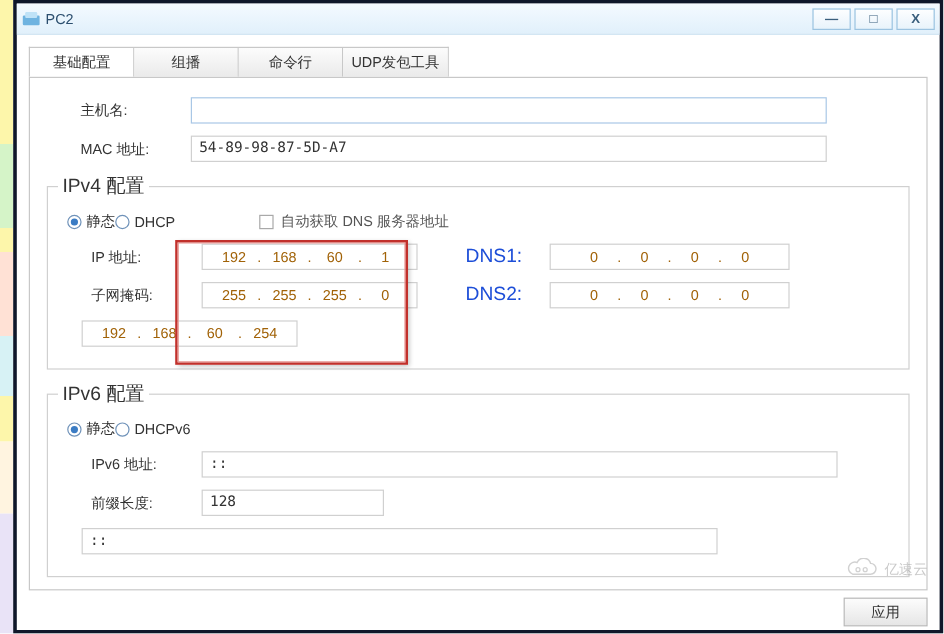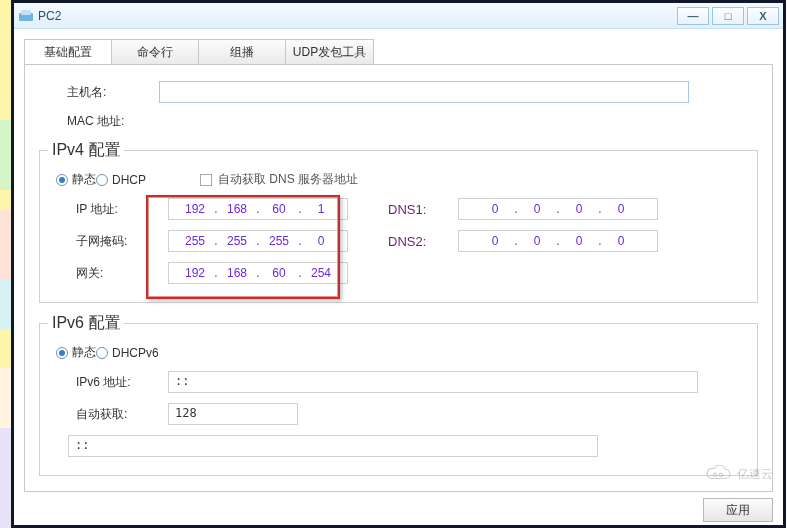--- a/index.html
+++ b/index.html
@@ -48,33 +48,33 @@
   .macbox,.genbox{width:530px;border:1px solid #d0d0d0;height:22px;font-size:12px;padding:2px 6px;color:#333;background:#fff;font-family:Consolas,monospace;}
 
   fieldset{border:1px solid #d0d0d0;margin:6px 0 10px 0;padding:10px 8px 8px 8px;}
   legend{font-size:16px;color:#333;padding:0 4px;}
 
   .radio-row{display:flex;align-items:center;margin-left:8px;margin-bottom:10px;}
   .radio-opt{display:flex;align-items:center;gap:4px;font-size:12px;color:#333;}
   .radio-dot{width:12px;height:12px;border:1px solid #6f92b9;border-radius:50%;display:inline-flex;align-items:center;justify-content:center;background:#fff;}
   .radio-dot.inner::after{content:"";width:6px;height:6px;border-radius:50%;background:#3b7cc4;}
   .chkbox{width:12px;height:12px;border:1px solid #a9a9a9;display:inline-block;background:#fff;}
-  .auto-dns{margin-left:54px;display:flex;align-items:center;gap:6px;font-size:12px;color:#555;}
+  .auto-dns{margin-left:70px;display:flex;align-items:center;gap:6px;font-size:12px;color:#555;}
 
   .ipv4-grid{display:flex;}
   .ipv4-left{width:320px;}
   .ipv4-right{flex:1;}
   .ip-input-box{width:180px;height:22px;border:1px solid #d0d0d0;background:#fff;
-    display:flex;align-items:center;justify-content:center;font-family:Consolas,monospace;font-size:12px;color:#6d28d9;}
+    display:flex;align-items:center;justify-content:center;font-family:Consolas,monospace;font-size:12px;color:#a16207;}
   .ip-seg{width:34px;text-align:center;}
   .ip-dot{width:8px;text-align:center;}
 
   .red-frame{position:absolute;border:2px solid #c1302b;box-shadow:0 0 0 1px #e89490 inset,2px 2px 4px rgba(0,0,0,0.25);pointer-events:none;}
 
-  .label2{width:70px;font-size:13px;color:#701a75;}
+  .label2{width:70px;font-size:16px;color:#1d4ed8;}
   .dns-box{width:200px;}
 
   .apply-row{display:flex;justify-content:flex-end;margin-top:6px;}
   .apply-btn{width:70px;height:24px;border:1px solid #b8b8b8;background:linear-gradient(#fcfcfc,#e6e6e6);font-size:12px;color:#333;display:flex;align-items:center;justify-content:center;}
 
   .watermark{position:absolute;right:10px;bottom:42px;opacity:0.45;color:#8a8a8a;display:flex;align-items:center;gap:4px;font-size:12px;}
   .watermark svg{width:30px;height:18px;}
 </style>
 </head>
 <body>
@@ -103,33 +103,34 @@
     <div class="win-btns">
       <div class="win-btn">—</div>
       <div class="win-btn">□</div>
       <div class="win-btn">X</div>
     </div>
   </div>
 
   <div class="client">
     <div class="tabs">
       <div class="tab active">基础配置</div>
+      <div class="tab">组播</div>
       <div class="tab">命令行</div>
-      <div class="tab">组播</div>
       <div class="tab">UDP发包工具</div>
     </div>
 
     <div class="tab-panel">
 
       <div class="row">
         <div class="label">主机名:</div>
         <input class="text-input hostname" value="" style="">
       </div>
       <div class="row">
         <div class="label">MAC 地址:</div>
+        <div class="macbox">54-89-98-87-5D-A7</div>
       </div>
 
       <fieldset style="position:relative;">
         <legend>IPv4 配置</legend>
         <div class="radio-row">
           <div class="radio-opt">
             <span class="radio-dot inner"></span>
             <span>静态</span>
           </div>
           <div class="radio-opt">
@@ -162,21 +163,20 @@
                 <span class="ip-seg">255</span>
                   <span class="ip-dot">.</span>
                 <span class="ip-seg">255</span>
                   <span class="ip-dot">.</span>
                 <span class="ip-seg">255</span>
                   <span class="ip-dot">.</span>
                 <span class="ip-seg">0</span>
               </div>
             </div>
             <div class="row">
-              <div class="label">网关:</div>
               <div class="ip-input-box">
                 <span class="ip-seg">192</span>
                   <span class="ip-dot">.</span>
                 <span class="ip-seg">168</span>
                   <span class="ip-dot">.</span>
                 <span class="ip-seg">60</span>
                   <span class="ip-dot">.</span>
                 <span class="ip-seg">254</span>
               </div>
             </div>
@@ -221,22 +221,22 @@
           <div class="radio-opt">
             <span class="radio-dot"></span>
             <span>DHCPv6</span>
           </div>
         </div>
         <div class="row">
           <div class="label">IPv6 地址:</div>
           <div class="genbox">::</div>
         </div>
         <div class="row">
-          <div class="label">自动获取:</div>
-          <div class="genbox" style="width:130px">128</div>
+          <div class="label">前缀长度:</div>
+          <div class="genbox" style="width:152px">128</div>
         </div>
         <div class="row">
           <div class="genbox">::</div>
         </div>
       </fieldset>
 
     </div>
 
     <div class="apply-row">
       <div class="apply-btn">应用</div>

